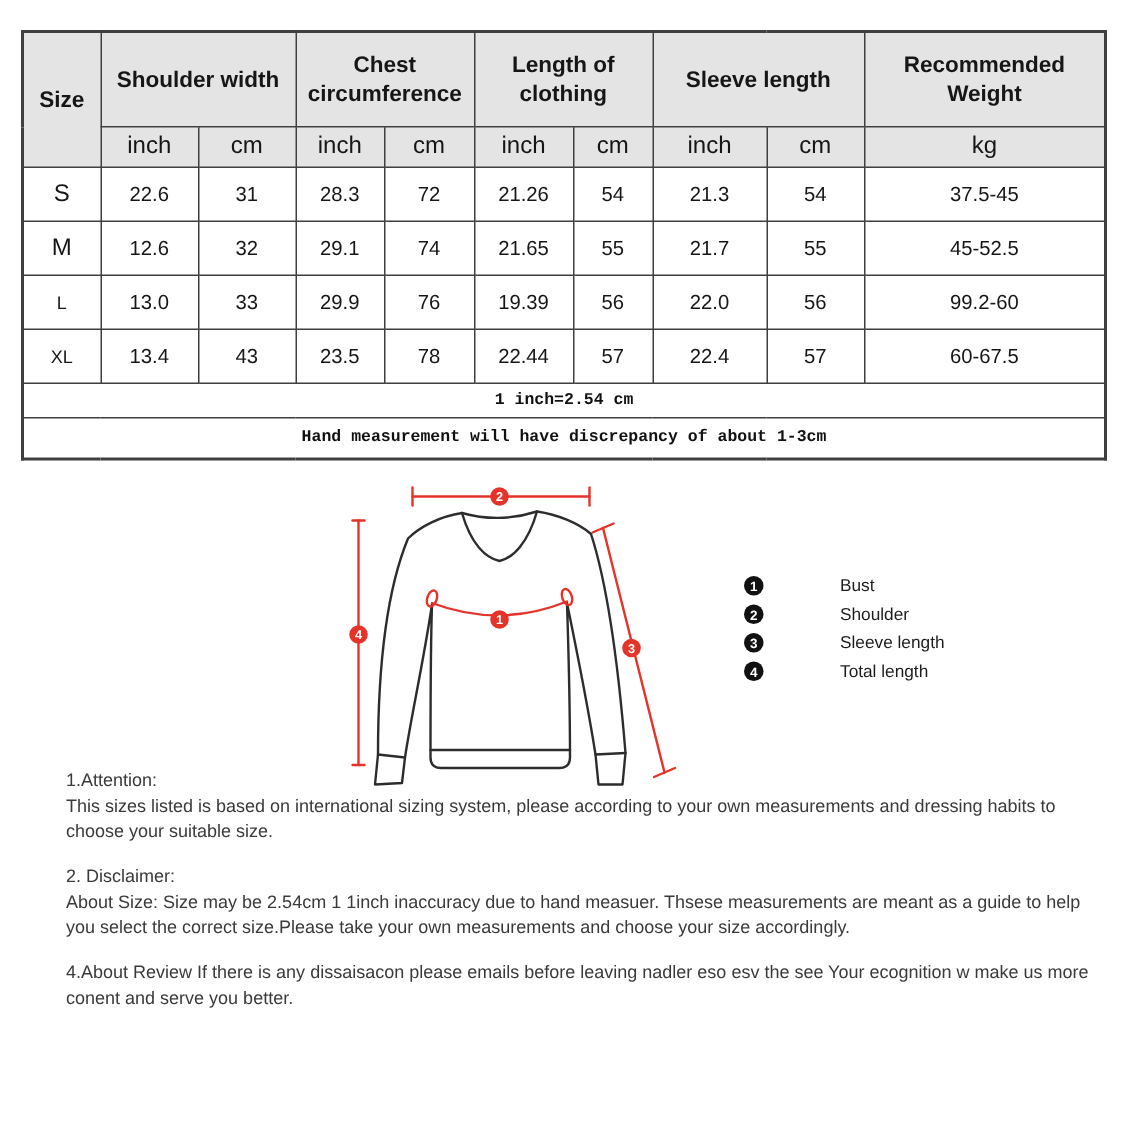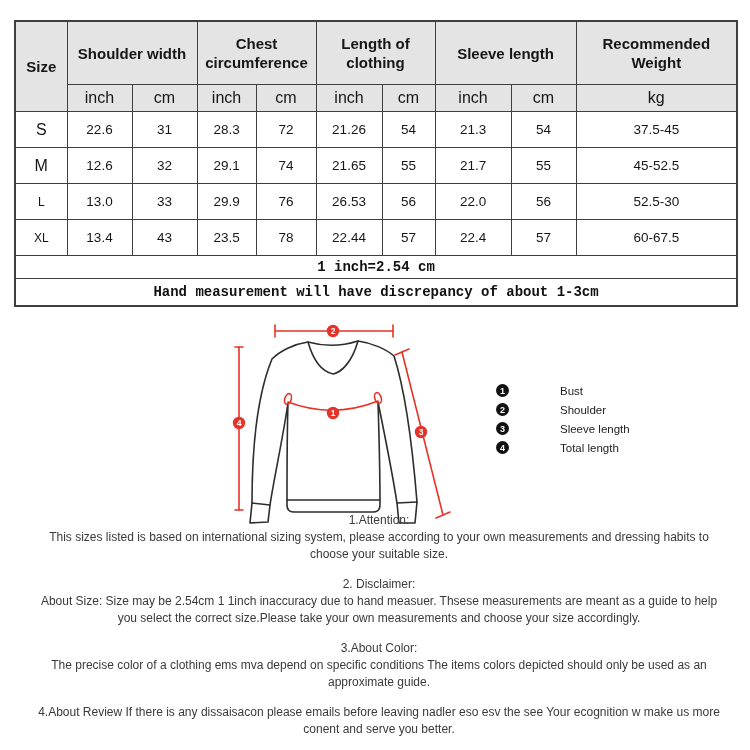--- a/index.html
+++ b/index.html
@@ -19,37 +19,37 @@
   .size-table thead th{background:#e4e4e4;}
   .h1 th{height:62px;font-size:15px;font-weight:bold;line-height:19px;}
   .h2 th{height:26px;font-size:16px;font-weight:normal;}
   .data-row td{height:35px;font-size:13.5px;font-weight:normal;}
   .data-row td.size{font-weight:normal;}
   .data-row:nth-child(1) td.size,.data-row:nth-child(2) td.size{font-size:16px;}
   .data-row:nth-child(3) td.size,.data-row:nth-child(4) td.size{font-size:12px;}
   .note-row-1 td{height:22px;}
   .note-row-2 td{height:26px;border-radius:10px;}
   .note-row-1 td,.note-row-2 td{
-    font-family:"Liberation Mono",monospace;font-weight:bold;font-size:14px;color:#111;
+    font-family:"Liberation Mono",monospace;font-weight:bold;font-size:11px;color:#111;
   }
   
   .diagram-svg{position:absolute;left:228px;top:313px;}
   
   .legend{position:absolute;left:496px;top:381px;}
   .legend-item{display:flex;align-items:center;height:19px;}
   .lg-circle{
     width:13px;height:13px;border-radius:50%;background:#111;color:#fff;
     font-size:9px;font-weight:bold;display:flex;align-items:center;justify-content:center;
     margin-right:7px;flex:none;
   }
   .lg-label{font-size:11.5px;color:#1d1d1d;margin-left:44px;}
   
   .sections{position:absolute;left:28px;top:512px;width:700px;font-size:12px;
     line-height:17px;color:#3a3a3a;}
-  .section{margin:0 0 13px 2px;text-align:center;}
+  .section{margin:0 0 13px 16px;}
   .sec-heading:empty{display:none;}
 </style>
 </head>
 <body>
 
 <table class="size-table">
   <colgroup>
     <col style="width:52px">
       <col style="width:65px">
       <col style="width:65px">
@@ -106,25 +106,25 @@
       <td>21.7</td>
       <td>55</td>
       <td>45-52.5</td>
     </tr>
     <tr class="data-row">
       <td class="size">L</td>
       <td>13.0</td>
       <td>33</td>
       <td>29.9</td>
       <td>76</td>
-      <td>26.53</td>
+      <td>19.39</td>
       <td>56</td>
       <td>22.0</td>
       <td>56</td>
-      <td>52.5-30</td>
+      <td>99.2-60</td>
     </tr>
     <tr class="data-row">
       <td class="size">XL</td>
       <td>13.4</td>
       <td>43</td>
       <td>23.5</td>
       <td>78</td>
       <td>22.44</td>
       <td>57</td>
       <td>22.4</td>
@@ -222,20 +222,16 @@
 <div class="sections">
   <div class="section">
     <div class="sec-heading">1.Attention:</div>
     <div class="sec-body">This sizes listed is based on international sizing system, please according to your own measurements and dressing habits to choose your suitable size.</div>
   </div>
   <div class="section">
     <div class="sec-heading">2. Disclaimer:</div>
     <div class="sec-body">About Size: Size may be 2.54cm 1 1inch inaccuracy due to hand measuer. Thsese measurements are meant as a guide to help you select the correct size.Please take your own measurements and choose your size accordingly.</div>
   </div>
   <div class="section">
-    <div class="sec-heading">3.About Color:</div>
-    <div class="sec-body">The precise color of a clothing ems mva depend on specific conditions The items colors depicted should only be used as an approximate guide.</div>
-  </div>
-  <div class="section">
 
     <div class="sec-body">4.About Review If there is any dissaisacon please emails before leaving nadler eso esv the see Your ecognition w make us more conent and serve you better.</div>
   </div>
 </div>
 
 </body></html>

